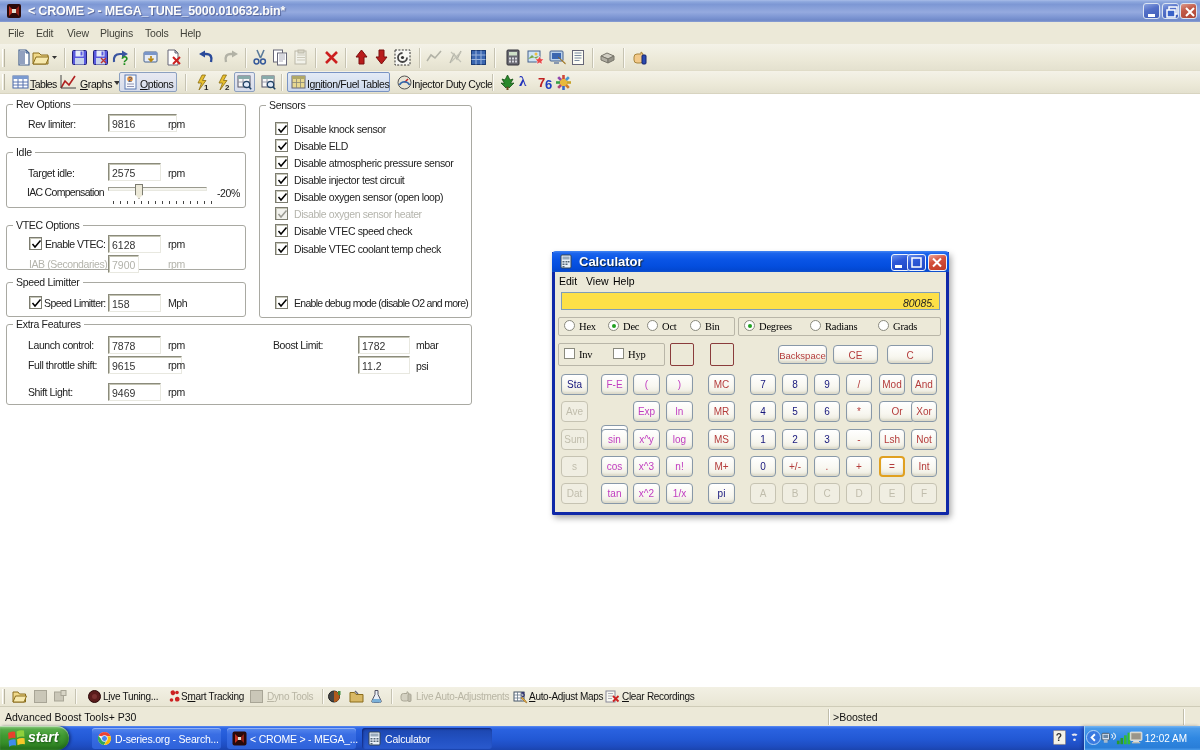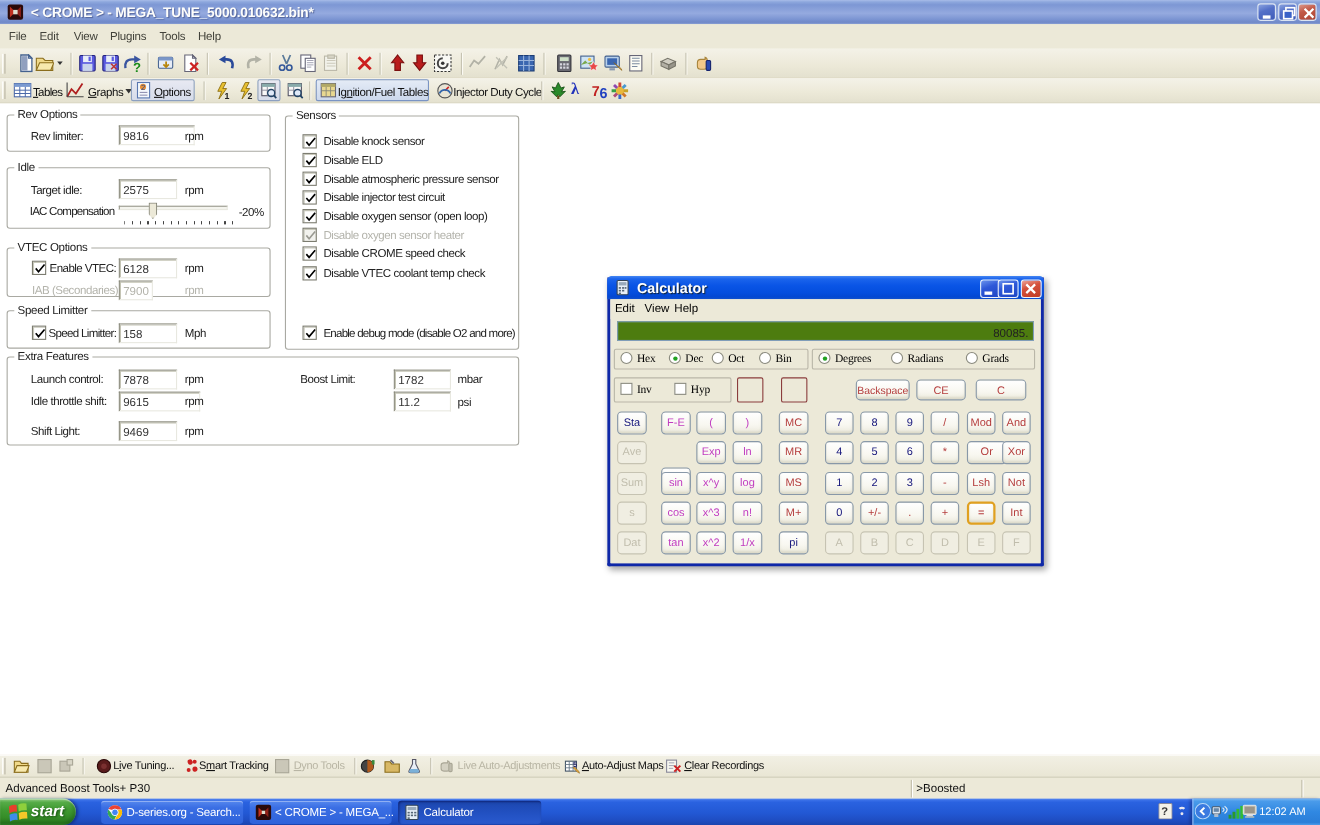--- a/index.html
+++ b/index.html
@@ -58,21 +58,21 @@
 #calc-title { position:absolute; left:-3px; top:-1px; width:397px; height:21px; border-radius:4px 4px 0 0;
   background:linear-gradient(180deg,#4385f2 0%,#1b64ec 12%,#0a55e6 40%,#044ede 72%,#0348d2 90%,#1252cc 100%); }
 #calc-title .ctext { position:absolute; left:27px; top:3px; font-size:13px; font-weight:bold; color:#fff; text-shadow:1px 1px 1px #123; }
 #calc-title .cicon { position:absolute; left:7px; top:3px; }
 .cwbtn { position:absolute; top:3px; width:19px; height:17px; border-radius:3px; border:1px solid #eef3fc; font-size:10px; }
 #cbtn-min { right:39px; background:linear-gradient(160deg,#6a92ec 0%,#2e58d8 40%,#1e46c4 100%); }
 #cbtn-max { right:23px; background:linear-gradient(160deg,#6a92ec 0%,#2e58d8 40%,#1e46c4 100%); }
 #cbtn-close { right:2px; background:linear-gradient(160deg,#eda69a 0%,#d4513c 40%,#c03a24 100%); }
 #calc-menu { position:absolute; left:0px; top:20px; width:391px; height:18px; background:#ece9d8; }
 #calc-menu span { position:absolute; top:3px; color:#000; font-size:10.5px; }
-#calc-display { position:absolute; left:6px; top:40px; width:379px; height:18px; background:#4d7c0f; border:1px solid #7f9db9; }
+#calc-display { position:absolute; left:6px; top:40px; width:379px; height:18px; background:#fde047; border:1px solid #7f9db9;font-style:italic; }
 #calc-display div { position:absolute; right:4px; top:4px; font-size:10.5px; color:#222; }
 .cgroup { position:absolute; border:1px solid #b9b6a8; border-radius:2px; }
 .radio { position:absolute; width:11px; height:11px; border-radius:50%; background:#fff; border:1px solid #8a8a7e; }
 .radio.sel::after { content:""; position:absolute; left:2.5px; top:2.5px; width:4px; height:4px; border-radius:50%; background:#21a121; }
 .clbl { position:absolute; color:#000; white-space:nowrap; font-size:10.5px; letter-spacing:-0.2px;font-family:Liberation Serif, serif; }
 .ccb { position:absolute; width:11px; height:11px; background:#fff; border:1px solid #8a8a7e; }
 .cbtn { position:absolute; width:27px; height:21px; border-radius:4px; border:1px solid #8898a8; background:linear-gradient(180deg,#ffffff 0%,#f8f7f0 60%,#eceade 100%); box-shadow:inset 0 -2px 2px rgba(190,185,160,0.35); font-size:10px; text-align:center; line-height:19px; }
 .cbtn.dis { border-color:#c6c3b2; color:#c0bdac; background:#f0eee2; box-shadow:none; }
 .cbtn.navy { color:#16167c; }
 .cbtn.red { color:#b43c3c; }
@@ -400,21 +400,21 @@
       <div class="lbl" style="left:37px; top:14px; letter-spacing:-0.6px;">Speed Limitter:</div>
       <div class="field" style="left:101px; top:11px; width:53px;">158</div>
       <div class="lbl" style="left:161px; top:14px;">Mph</div>
     </div>
 
     <div class="groupbox" style="left:6px; top:230px; width:466px; height:81px;">
       <div class="grouplabel">Extra Features</div>
       <div class="lbl" style="left:21px; top:14px;">Launch control:</div>
       <div class="field" style="left:101px; top:11px; width:53px;">7878</div>
       <div class="lbl" style="left:161px; top:14px;">rpm</div>
-      <div class="lbl" style="left:21px; top:34px;">Idle throttle shift:</div>
+      <div class="lbl" style="left:21px; top:34px;">Full throttle shift:</div>
       <div class="field" style="left:101px; top:31px; width:74px;">9615</div>
       <div class="lbl" style="left:161px; top:34px;">rpm</div>
       <div class="lbl" style="left:21px; top:61px;">Shift Light:</div>
       <div class="field" style="left:101px; top:58px; width:53px;">9469</div>
       <div class="lbl" style="left:161px; top:61px;">rpm</div>
       <div class="lbl" style="left:266px; top:14px;">Boost Limit:</div>
       <div class="field" style="left:351px; top:11px; width:52px;">1782</div>
       <div class="lbl" style="left:409px; top:14px;">mbar</div>
       <div class="field" style="left:351px; top:31px; width:52px;">11.2</div>
       <div class="lbl" style="left:409px; top:35px;">psi</div>
@@ -456,21 +456,21 @@
           <svg width="11" height="11" viewBox="0 0 11 11">
             <path d="M1.5 5 L4 8 L9.5 1.5" stroke="#9a9a92" stroke-width="1.5" fill="none"></path>
           </svg>
         </div>
       <div class="lbl gray" style="left:34px; top:102px;">Disable oxygen sensor heater</div>
       <div class="cb" style="left:15px; top:118px;">
           <svg width="11" height="11" viewBox="0 0 11 11">
             <path d="M1.5 5 L4 8 L9.5 1.5" stroke="#000" stroke-width="1.5" fill="none"></path>
           </svg>
         </div>
-      <div class="lbl" style="left:34px; top:119px;">Disable CROME speed check</div>
+      <div class="lbl" style="left:34px; top:119px;">Disable VTEC speed check</div>
       <div class="cb" style="left:15px; top:136px;">
           <svg width="11" height="11" viewBox="0 0 11 11">
             <path d="M1.5 5 L4 8 L9.5 1.5" stroke="#000" stroke-width="1.5" fill="none"></path>
           </svg>
         </div>
       <div class="lbl" style="left:34px; top:137px;">Disable VTEC coolant temp check</div>
       <div class="cb" style="left:15px; top:190px;">
           <svg width="11" height="11" viewBox="0 0 11 11">
             <path d="M1.5 5 L4 8 L9.5 1.5" stroke="#000" stroke-width="1.5" fill="none"></path>
           </svg>

